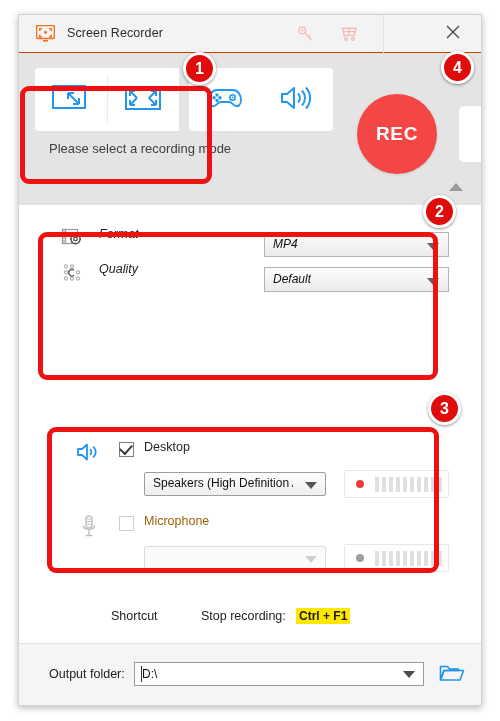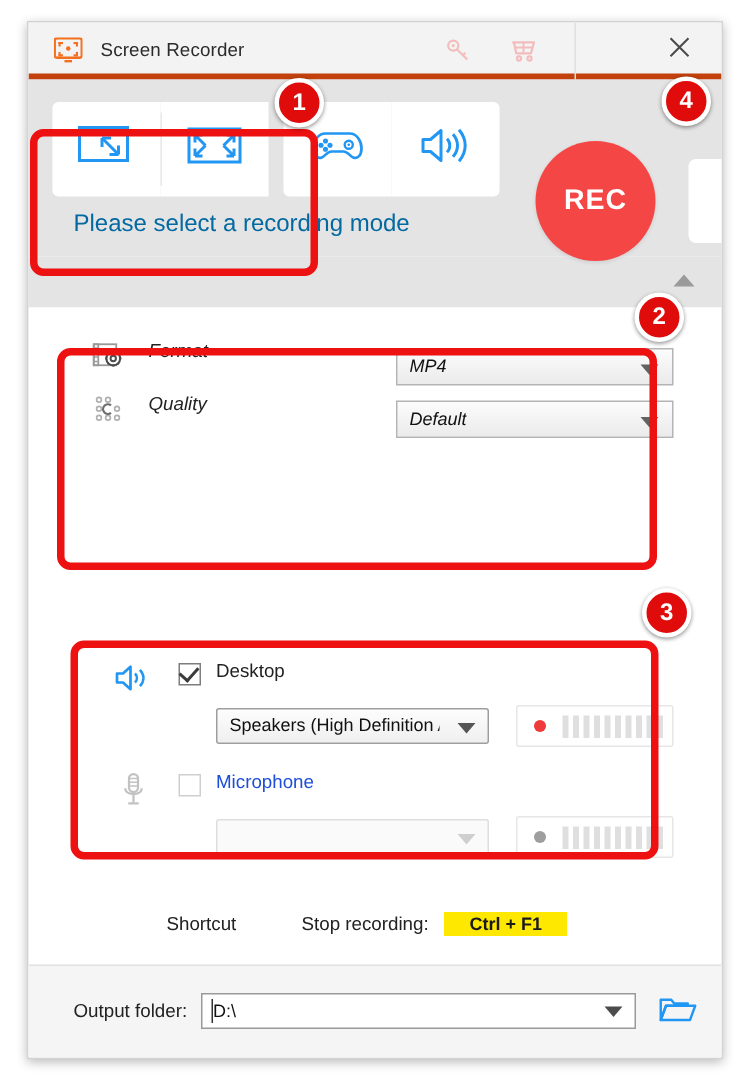--- a/index.html
+++ b/index.html
@@ -25,21 +25,21 @@
     box-shadow: 0 2px 7px rgba(0,0,0,0.28);
     box-sizing: border-box;
     overflow: hidden;
   }
 
   
   .titlebar {
     position: absolute; left: 0; top: 0;
     width: 100%; height: 38px;
     background: #f3f3f3;
-    border-bottom: 4px solid #c2410c;
+    border-bottom: 1px solid #c2410c;
     box-sizing: border-box;
   }
   .app-icon {
     position: absolute; left: 17px; top: 10px;
     width: 19px; height: 17px;
   }
   .app-title {
     position: absolute; left: 48px; top: 11px;
     font-size: 12.5px; color: #2b2b2b;
     letter-spacing: .1px;
@@ -118,21 +118,21 @@
   }
   .edge-btn {
     position: absolute; left: 440px; top: 53px;
     width: 34px; height: 56px;
     background: #ffffff;
     border-radius: 5px;
     z-index: 3;
   }
   .hint {
     position: absolute; left: 30px; top: 88px;
-    font-size: 16px; color: #0369a1;
+    font-size: 13px; color: #404040;
     white-space: nowrap;
   }
 
   
   .chev-row {
     position: absolute; left: 0; top: 156px;
     width: 100%; height: 34px;
     background: #e4e4e4;
   }
   .chev-up {
@@ -225,21 +225,21 @@
     position: absolute; left: 2px; top: -1px;
     width: 6px; height: 10px;
     border: solid #3b3b3b;
     border-width: 0 2px 2px 0;
     transform: rotate(42deg);
   }
   .alabel {
     position: absolute; left: 80px; top: 2px;
     font-size: 12.5px; color: #222;
   }
-  .alabel.off { color: #1d4ed8; }
+  .alabel.off { color: #a16207; }
 
   .sel-row { position: relative; height: 38px; }
   .audio-dd {
     position: absolute; left: 80px; top: 4px;
     width: 182px; height: 24px;
     background: linear-gradient(#fdfdfd,#efefef);
     border: 1px solid #9d9d9d;
     border-radius: 2px;
     box-sizing: border-box;
     cursor: pointer;
@@ -292,21 +292,21 @@
     font-size: 12.5px; color: #222;
   }
   .sc-stop {
     position: absolute; left: 150px; top: 9px;
     font-size: 12.5px; color: #222;
   }
   .sc-keys {
     position: absolute; left: 245px; top: 8px;
     font-size: 12px; font-weight: bold; color: #1a1a1a;
     background: #ffe800;
-    padding: 1px 17px;
+    padding: 1px 3px;
   }
 
   
   .footer {
     position: absolute; left: 0; bottom: 0;
     width: 100%; height: 62px;
     background: #f5f5f5;
     border-top: 1px solid #e2e2e2;
     box-sizing: border-box;
   }

